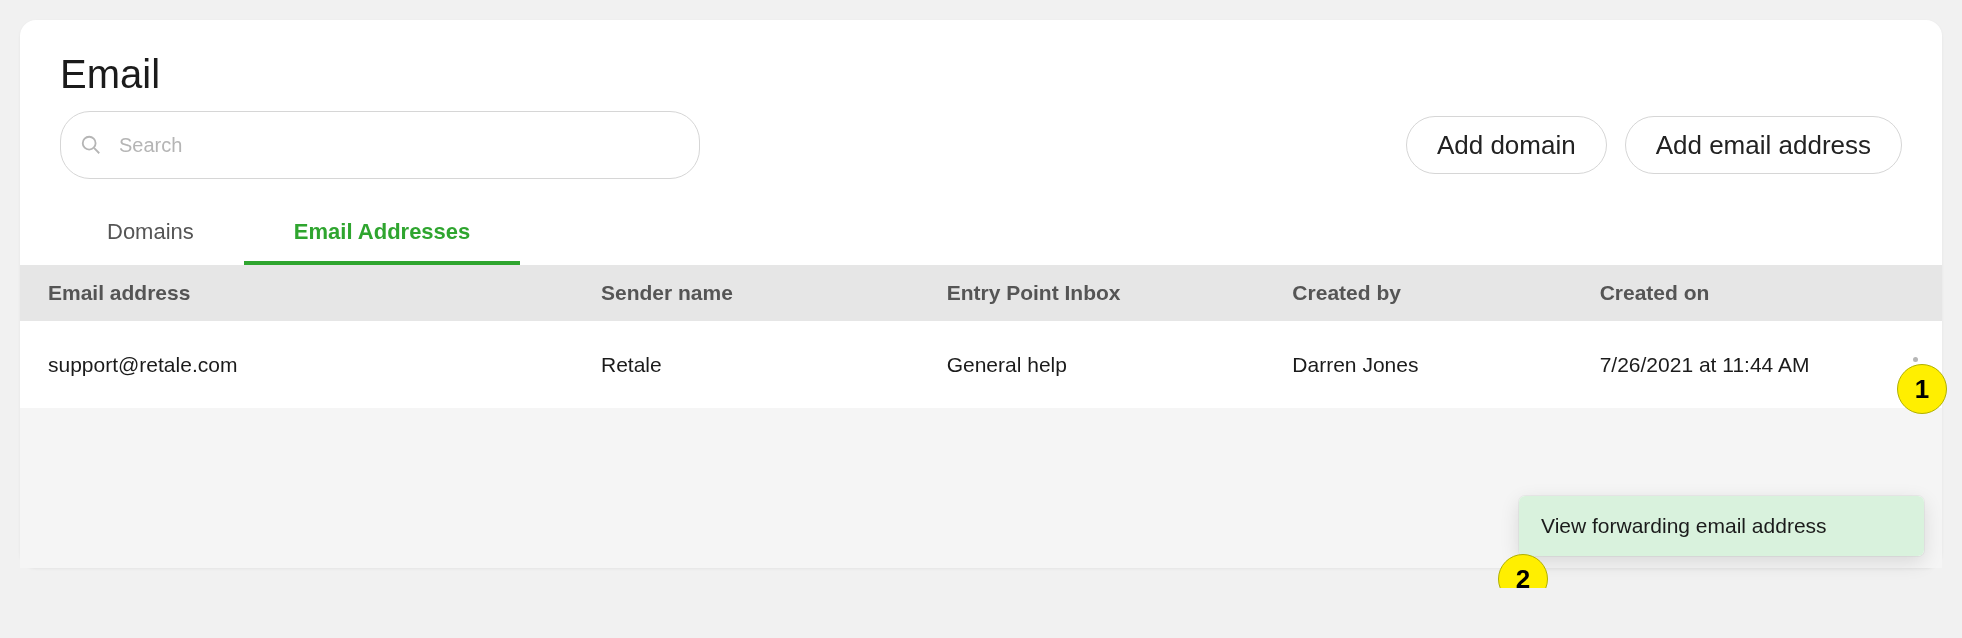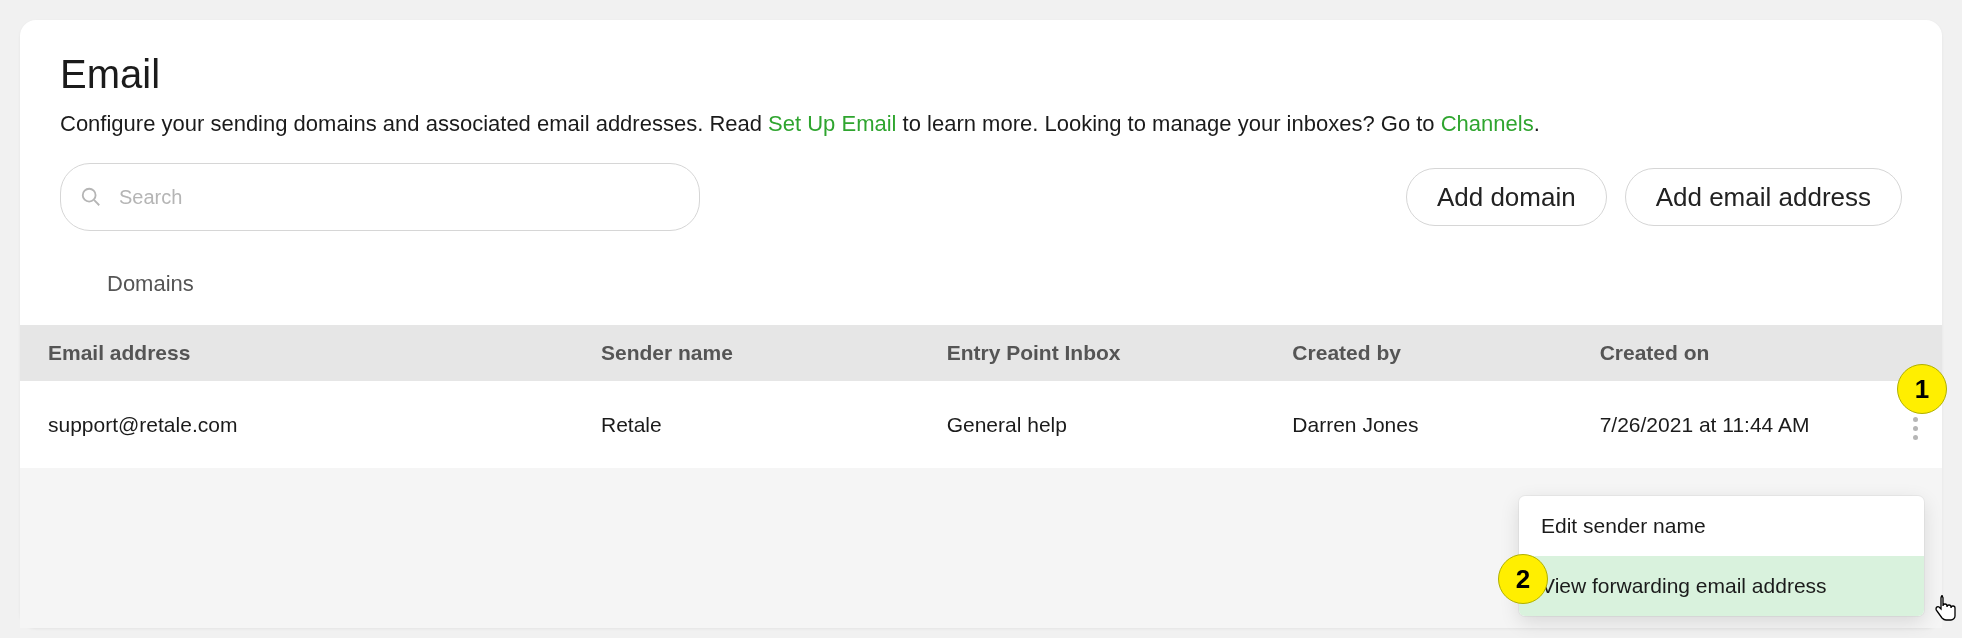--- a/index.html
+++ b/index.html
@@ -81,21 +81,21 @@
       font-size: 22px;
       color: #555;
       cursor: pointer;
       border-bottom: 4px solid transparent;
     }
     .tab.active {
       color: #2fa52f;
       font-weight: 600;
       border-bottom-color: #2fa52f;
     }
-    .table { width: 100%; border-collapse: collapse; margin-top: 8px; }
+    .table { width: 100%; border-collapse: collapse; }
     .thead-row {
       background: #e6e6e6;
     }
     .th, .td {
       text-align: left;
       font-size: 21px;
     }
     .th {
       padding: 16px 24px;
       color: #555;
@@ -161,40 +161,38 @@
       z-index: 30;
       width: 24px; height: 28px;
     }
   </style>
 </head>
 <body>
 
 <div class="card">
   <div class="header">
     <h1 class="page-title">Email</h1>
-    <p class="subtitle">
-      <span>Configure your sending domains and associated email addresses. Read </span><a href="#">Set Up Email</a><span> to learn more. Looking to manage your inboxes? Go to </span><a href="#">Channels</a><span>.</span>
-    </p>
     <div class="controls-row">
       <div class="search-wrap">
         <svg class="search-icon" viewBox="0 0 24 24" fill="none" stroke="currentColor" stroke-width="2">
             <circle cx="10" cy="10" r="7"></circle>
             <line x1="21" y1="21" x2="15.5" y2="15.5"></line>
           </svg>
         <input class="search-input" type="text" placeholder="Search" style="">
       </div>
       <div class="buttons-right">
         <button class="pill-btn">Add domain</button>
         <button class="pill-btn">Add email address</button>
       </div>
     </div>
   </div>
 
   <div class="tabs">
     <div class="tab">Domains</div>
+    <div class="tab active">Email Addresses</div>
   </div>
 
   <table class="table">
     <thead>
       <tr class="thead-row">
         <th class="th col-email">Email address</th>
         <th class="th col-sender">Sender name</th>
         <th class="th col-entry">Entry Point Inbox</th>
         <th class="th col-created-by">Created by</th>
         <th class="th col-created-on">Created on</th>
@@ -216,21 +214,20 @@
           </div>
         </td>
       </tr>
       <tr>
         <td colspan="6" class="below-row"></td>
       </tr>
     </tbody>
   </table>
 
   <div class="dropdown">
-    <div class="dropdown-item">Edit sender name</div>
     <div class="dropdown-item hover">View forwarding email address</div>
   </div>
 
   <div class="annot-badge annot-1">1</div>
   <div class="annot-badge annot-2">2</div>
 
   <svg class="cursor" viewBox="0 0 24 28">
       <path d="M9 2c-1 0-2 1-2 2v11l-2-2c-1-1-3 0-3 2 0 1 0 1 1 2l5 7c1 1 2 2 4 2h5c2 0 4-2 4-4v-8c0-1-1-2-2-2s-2 1-2 2v-1c0-1-1-2-2-2s-2 1-2 2v-1c0-1-1-2-2-2s-2 1-2 2V4c0-1-1-2-2-2z" fill="#fff" stroke="#000" stroke-width="1.3"></path>
     </svg>
 </div>

